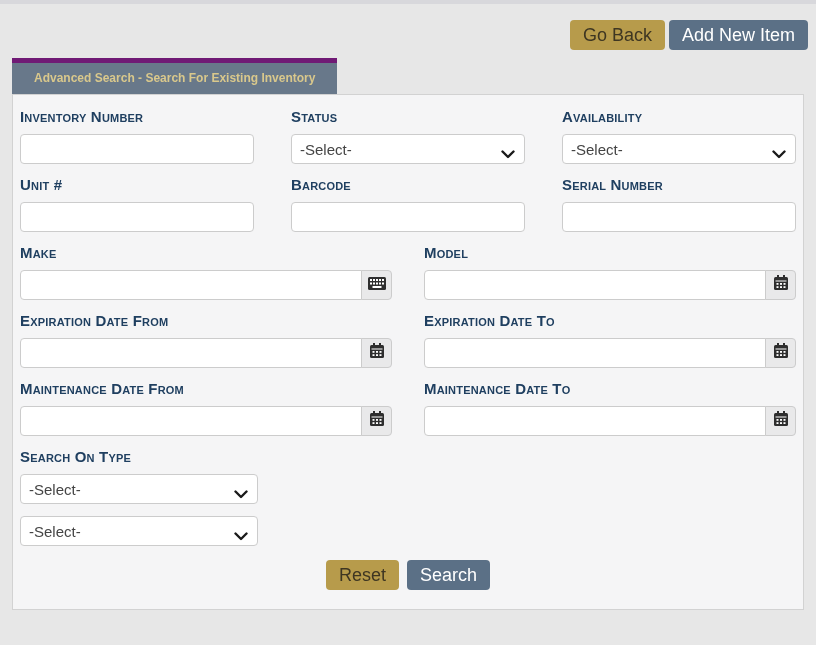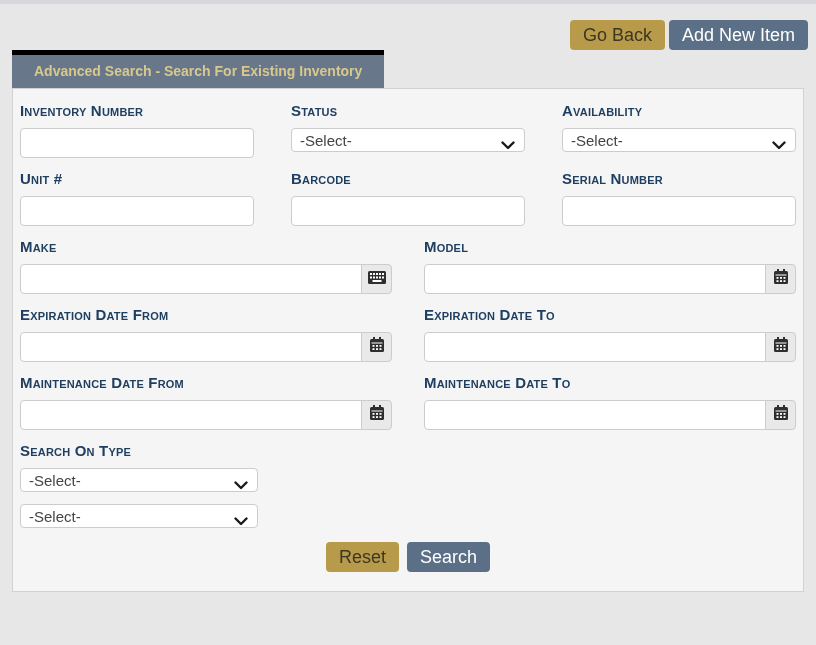--- a/index.html
+++ b/index.html
@@ -15,24 +15,24 @@
   .header-bar { display: flex; justify-content: flex-end; gap: 4px; padding: 16px 8px 0 0; }
   .btn {
     border: none; border-radius: 4px; font-size: 18px; line-height: 18px;
     padding: 6px 13px; cursor: pointer; font-family: "Liberation Sans", sans-serif;
   }
   .btn-gold { background: #b79b4b; color: #3e3622; }
   .btn-slate { background: #5b7086; color: #ffffff; }
 
   
   .tab {
-    display: inline-block; margin: 0 0 0 12px;
-    border-top: 5px solid #000000;
+    display: inline-block; margin: 8px 0 0 12px;
+    border-top: 5px solid #701a75;
     background: #68788a; color: #d9c88c;
-    font-weight: bold; font-size: 14px;
+    font-weight: bold; font-size: 12px;
     padding: 8px 22px 9px; position: relative; z-index: 2; cursor: default;
   }
 
   
   .panel {
     margin: 0 12px; background: #f5f5f6;
     border: 1px solid #d2d2d2;
     padding: 13px 7px 19px;
   }
   .row3 { display: grid; grid-template-columns: repeat(3, 1fr); column-gap: 37px; }
@@ -50,21 +50,21 @@
   }
   .input-group { display: flex; }
   .input-group .text-input { border-radius: 4px 0 0 4px; }
   .addon {
     flex: 0 0 31px; margin-left: -1px; height: 30px;
     border: 1px solid #cccccc; border-radius: 0 4px 4px 0;
     background: #e9e9ea; display: flex; align-items: center; justify-content: center;
     cursor: pointer;
   }
   .selectbox {
-    position: relative; height: 24px; border: 1px solid #cccccc; border-radius: 4px;
+    position: relative; height: 30px; border: 1px solid #cccccc; border-radius: 4px;
     background: #ffffff; display: flex; align-items: center;
     padding: 0 26px 0 8px; font-size: 15px; color: #444444; cursor: pointer;
   }
   .selectbox .chev { position: absolute; right: 9px; top: 50%; margin-top: -4px; display: block; }
   .narrow { width: 238px; }
 
   .footer-row { display: flex; justify-content: center; gap: 8px; margin-top: 14px; }
 </style>
 </head>
 <body>

